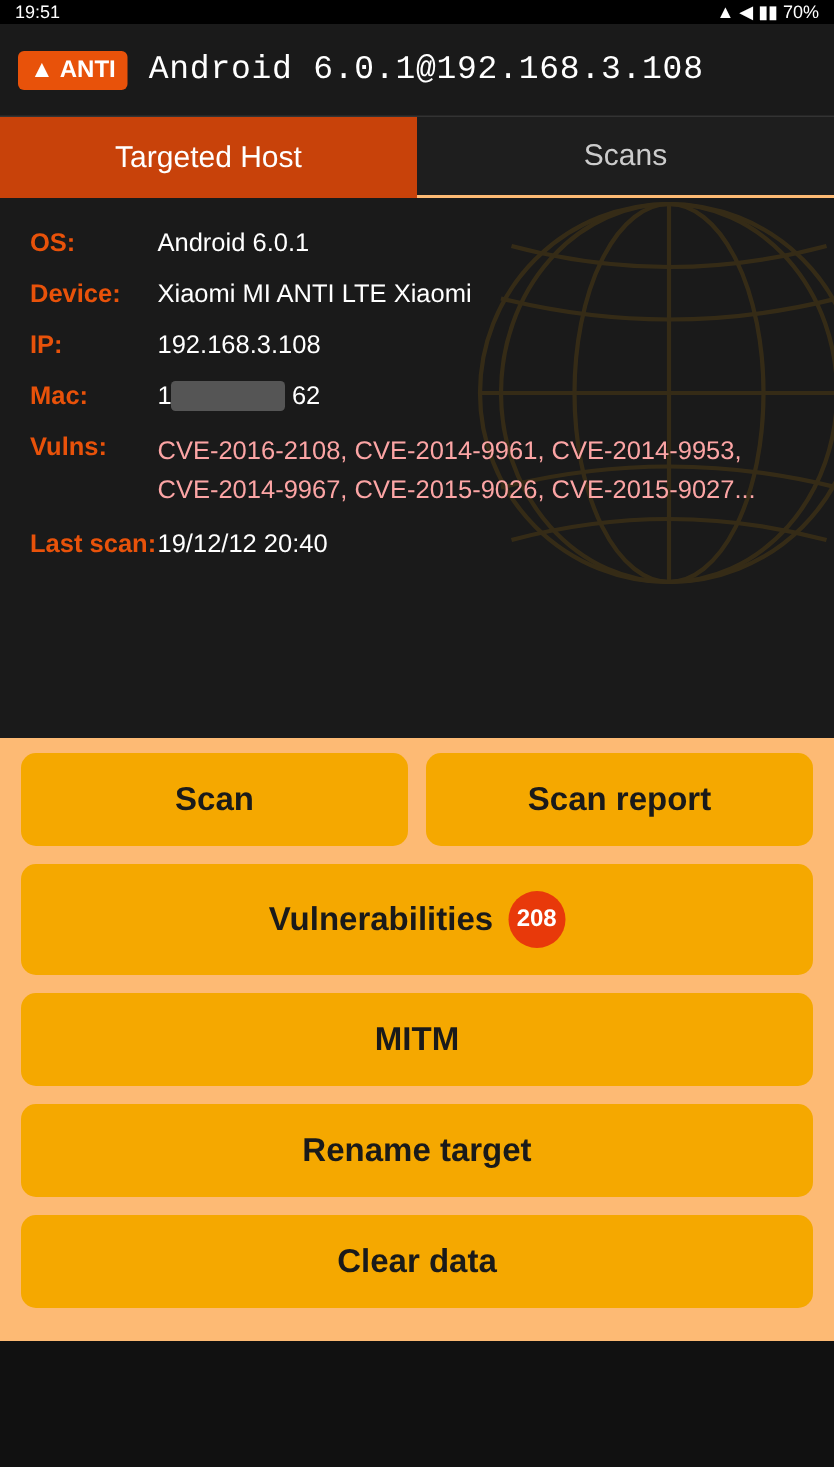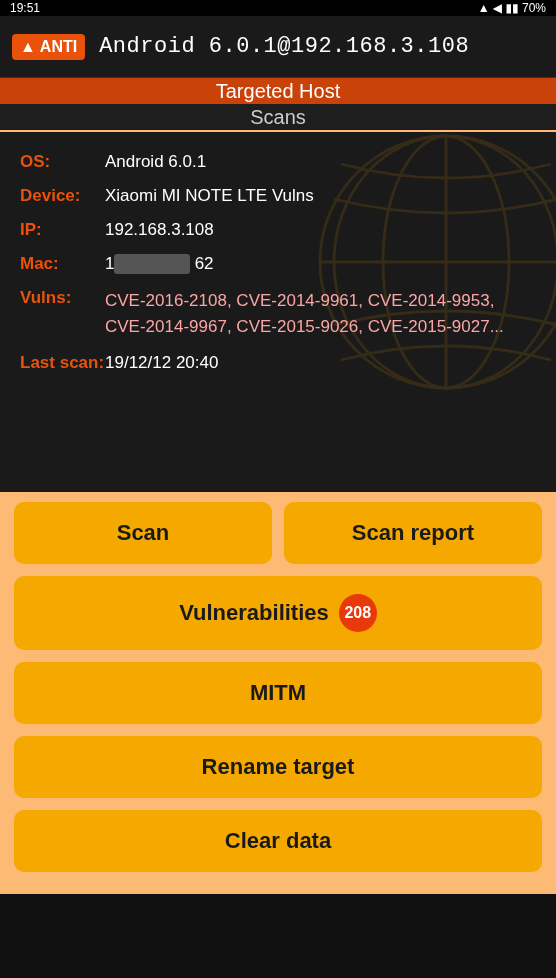--- a/index.html
+++ b/index.html
@@ -52,21 +52,20 @@
       font-size: 22px;
       font-weight: 400;
       letter-spacing: 0.5px;
       font-family: Liberation Mono, monospace;
     }
 
     
     #tabs {
       display: flex;
       height: 54px;
-      flex-direction: column;
     }
 
     .tab {
       flex: 1;
       display: flex;
       align-items: center;
       justify-content: center;
       font-size: 20px;
       font-weight: 500;
       cursor: pointer;
@@ -227,21 +226,21 @@
     <path d="M 25 170 Q 100 150 175 170"></path>
   </svg>
 
   <div class="info-row">
     <span class="info-label">OS:</span>
     <span class="info-value">Android 6.0.1</span>
   </div>
 
   <div class="info-row">
     <span class="info-label">Device:</span>
-    <span class="info-value">Xiaomi MI NOTE LTE Vulns</span>
+    <span class="info-value">Xiaomi MI ANTI LTE Xiaomi</span>
   </div>
 
   <div class="info-row">
     <span class="info-label">IP:</span>
     <span class="info-value">192.168.3.108</span>
   </div>
 
   <div class="info-row">
     <span class="info-label">Mac:</span>
     <span class="info-value">

